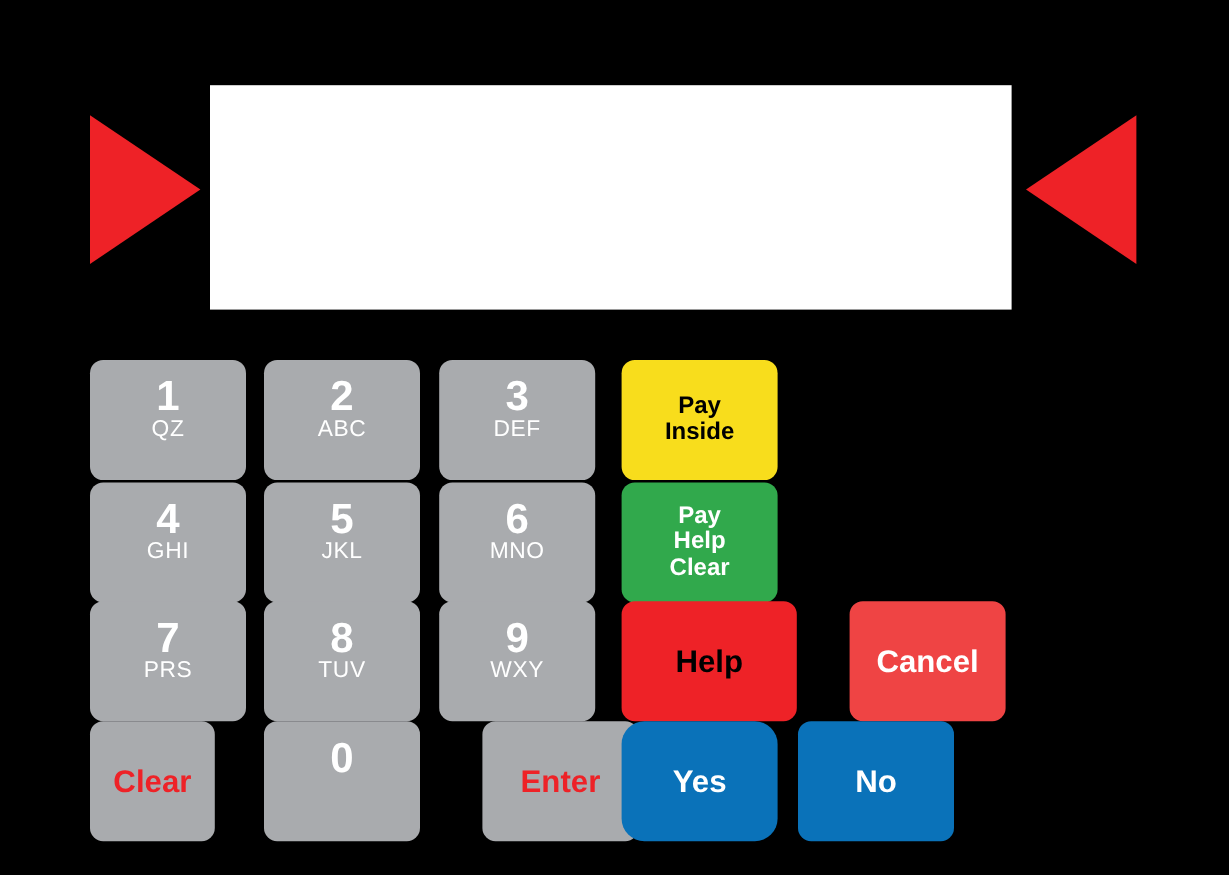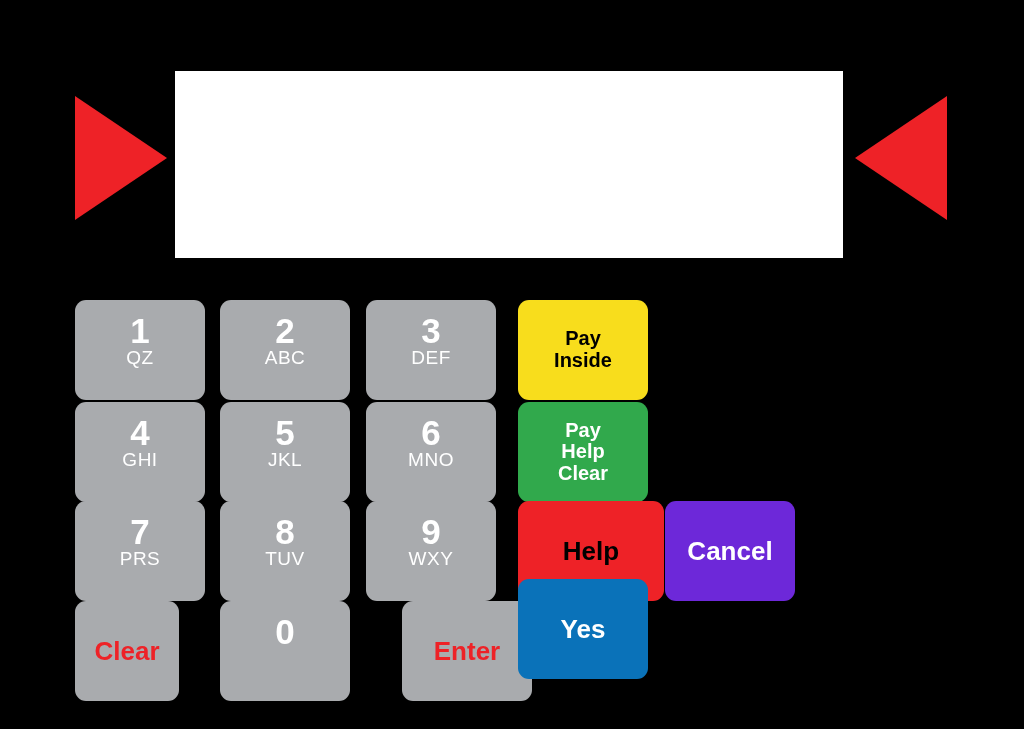--- a/index.html
+++ b/index.html
@@ -93,21 +93,21 @@
     font-weight: bold;
     text-align: center;
     line-height: 1.08;
   }
 
   
   .k-gray   { background: #a9abae; color: #ffffff; }
   .k-yellow { background: #f8dd1c; color: #000000; }
   .k-green  { background: #31a94c; color: #ffffff; }
   .k-red-b  { background: #ee2227; color: #000000; }
-  .k-red-w  { background: #6d28d9; color: #ffffff; }
+  .k-red-w  { background: #ef4444; color: #ffffff; margin-left: 43px; }
   .k-blue   { background: #0a72b9; color: #ffffff; }
   .t-red    { color: #ee2227; }
 
   
   .key.numeric {
     justify-content: flex-start;
     padding-top: 13px;
   }
 </style>
 </head>
@@ -171,18 +171,21 @@
       </div>
       <div class="key k-gray t-red" style="left: 75px; top: 601px; width: 104px; height: 100px;">
         <span class="word">Clear</span>
       </div>
       <div class="key k-gray numeric" style="left: 220px; top: 601px; width: 130px; height: 100px;">
         <span class="digit">0</span>
       </div>
       <div class="key k-gray t-red" style="left: 382px; top: 601px; width: 130px; height: 100px; margin-left: 20px;">
         <span class="word">Enter</span>
       </div>
-      <div class="key k-blue" style="left: 518px; top: 579px; width: 130px; height: 100px;">
+      <div class="key k-blue" style="left: 518px; top: 601px; width: 130px; height: 100px; border-radius: 19px;">
         <span class="word">Yes</span>
+      </div>
+      <div class="key k-blue" style="left: 665px; top: 601px; width: 130px; height: 100px;">
+        <span class="word">No</span>
       </div>
     </div>
 
 </div>
 
 </body></html>

